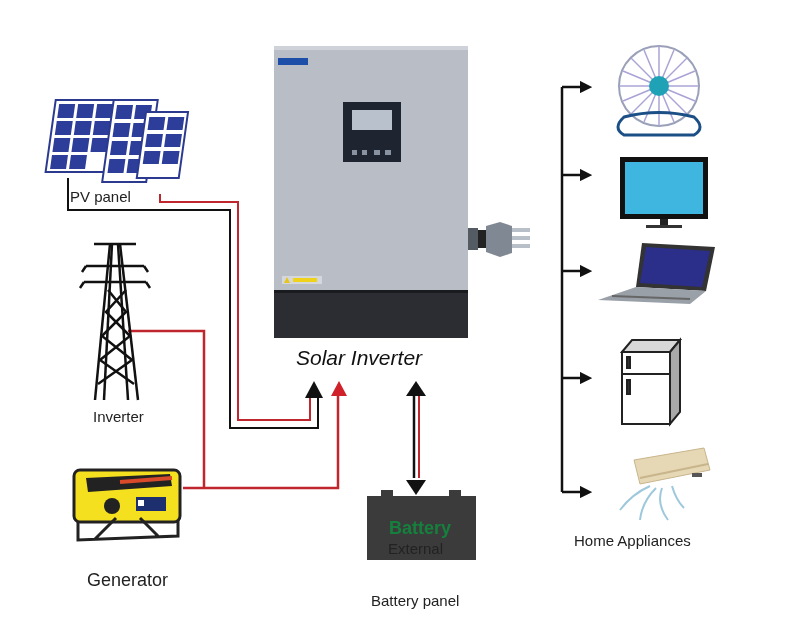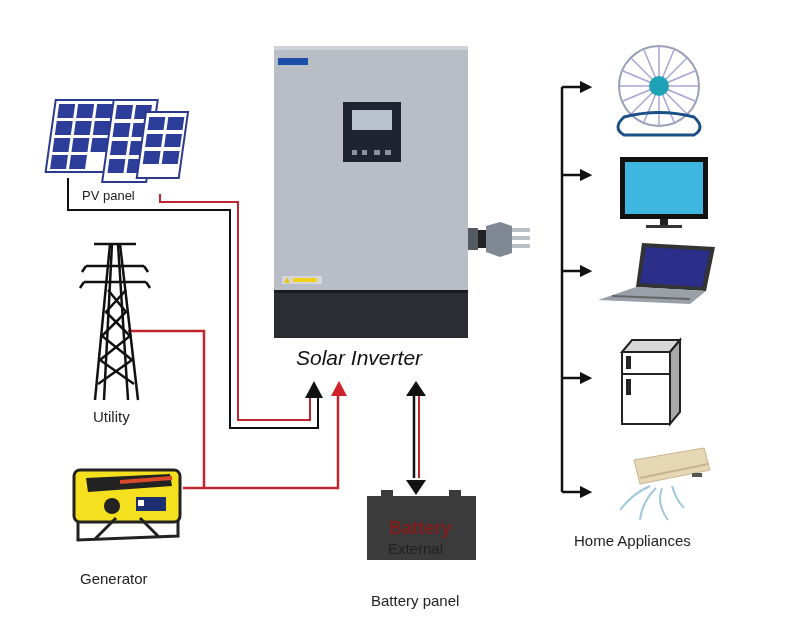--- a/index.html
+++ b/index.html
@@ -1,26 +1,26 @@
 <!DOCTYPE html>
 <html><head>
 <meta charset="utf-8">
 <style>
   html, body { margin:0; padding:0; background:#ffffff; }
   body { width:800px; height:636px; position:relative; overflow:hidden; font-family:"Liberation Sans", sans-serif; }
   .layer { position:absolute; left:0; top:0; }
   .label { position:absolute; color:#222; font-family:"Liberation Sans", sans-serif; white-space:nowrap; }
-  .lbl-pv { left:82px; top:188px; font-size:13px; }
+  .lbl-pv { left:70px; top:188px; font-size:15px; }
   .lbl-utility { left:93px; top:408px; font-size:15px; }
-  .lbl-generator { left:80px; top:570px; font-size:15px; }
+  .lbl-generator { left:87px; top:570px; font-size:18px; }
   .lbl-inverter { left:296px; top:346px; font-size:21px; color:#111;font-style:italic; }
   .lbl-ext1 { left:388px; top:540px; font-size:15px; }
   .lbl-ext2 { left:371px; top:592px; font-size:15px; }
   .lbl-home { left:567px; top:532px; font-size:15px;margin-left:7px; }
-  .lbl-battery { position:absolute; left:389px; top:518px; font-size:18px; color:#7f1d1d; font-weight:bold; }
+  .lbl-battery { position:absolute; left:389px; top:518px; font-size:18px; color:#15803d; font-weight:bold; }
 </style>
 </head>
 <body>
 
 <svg class="layer" width="800" height="636" viewBox="0 0 800 636">
   <defs>
     <marker id="arrBlack" viewBox="0 0 10 10" refX="5" refY="5" markerWidth="5" markerHeight="5" orient="auto">
       <path d="M0,0 L10,5 L0,10 z" fill="#111"></path>
     </marker>
   </defs>
@@ -200,19 +200,19 @@
     <g stroke="#9ec8dc" stroke-width="2" fill="none">
       <path d="M650,486 Q632,494 620,510"></path>
       <path d="M656,488 Q642,502 640,520"></path>
       <path d="M662,488 Q656,504 668,520"></path>
       <path d="M672,486 Q676,500 684,508"></path>
     </g>
   </g>
 </svg>
 
 <div class="label lbl-pv">PV panel</div>
-<div class="label lbl-utility">Utility</div>
+<div class="label lbl-utility">Inverter</div>
 <div class="label lbl-generator">Generator</div>
 <div class="label lbl-inverter">Solar Inverter</div>
 <div class="lbl-battery">Battery</div>
 <div class="label lbl-ext1">External</div>
 <div class="label lbl-ext2">Battery panel</div>
 <div class="label lbl-home">Home Appliances</div>
 
 </body></html>

